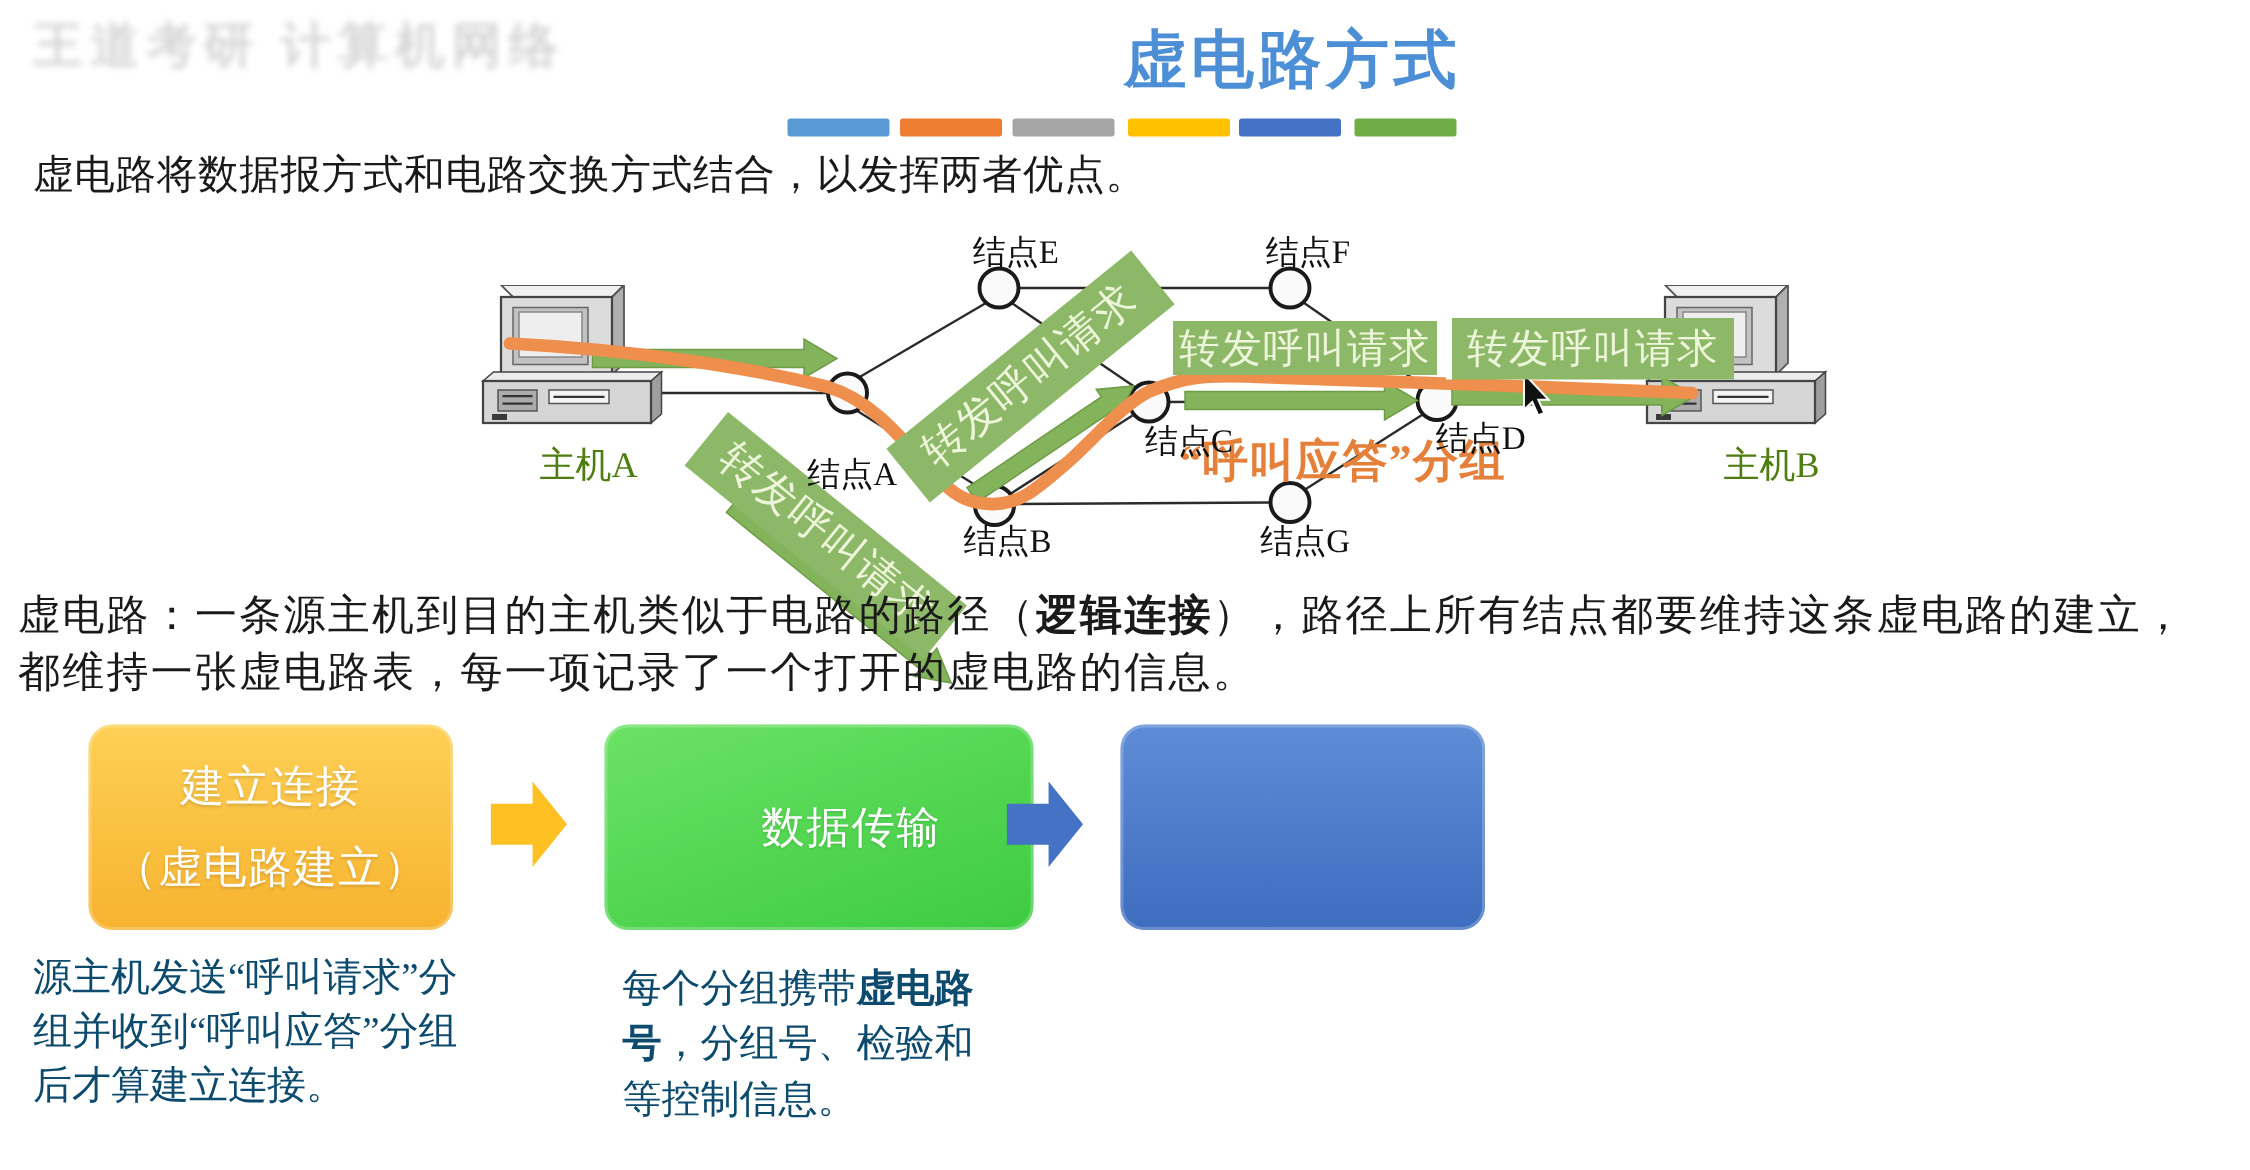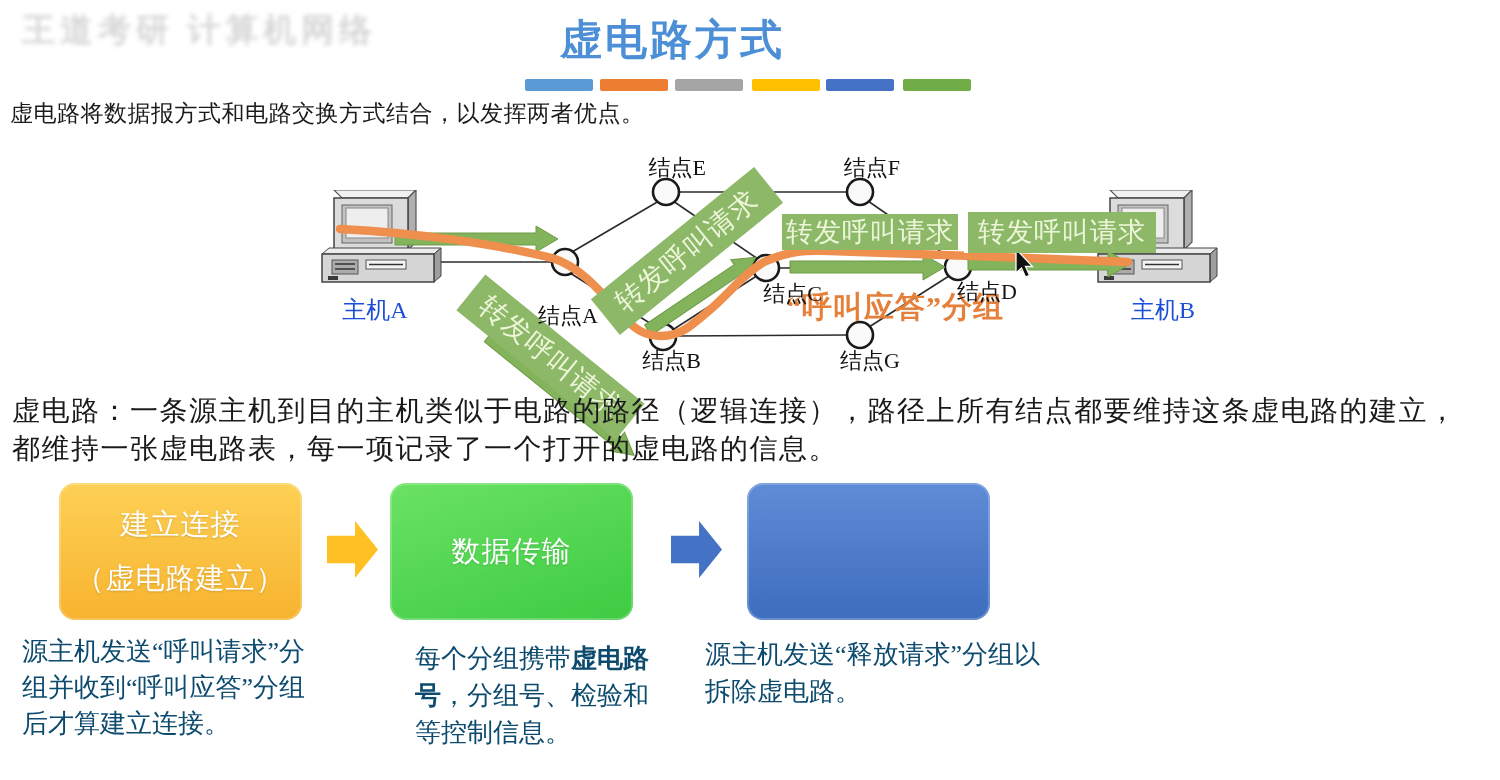--- a/index.html
+++ b/index.html
@@ -8,54 +8,54 @@
     font-family:"Liberation Serif","DejaVu Serif",serif;color:#1a1a1a;
   }
   .abs{position:absolute;}
   
   .watermark{
     left:22px;top:8px;font-size:33px;font-weight:bold;letter-spacing:5px;
     color:#c9c9c9;opacity:.75;filter:blur(2px);white-space:nowrap;
   }
   
   .title{
-    left:560px;top:12px;width:414px;text-align:left;
+    left:560px;top:12px;width:414px;text-align:right;
     font-size:42px;font-weight:bold;letter-spacing:3px;color:#4C8FD6;white-space:nowrap;
   }
   .accent-bar{position:absolute;top:79px;width:68px;height:12px;border-radius:2px;}
   
-  .intro{left:10px;top:98px;font-size:23px;letter-spacing:.5px;white-space:nowrap;}
+  .intro{left:22px;top:98px;font-size:27px;letter-spacing:.5px;white-space:nowrap;}
   .definition{left:12px;top:392px;font-size:28px;letter-spacing:1.5px;line-height:38px;}
   .definition .ln{white-space:nowrap;}
-  .definition b{font-weight:normal;}
+  .definition b{font-weight:bold;}
   
   .diagram-svg{left:0;top:0;width:1500px;height:780px;pointer-events:none;}
   
   .glabel{
     position:absolute;background:#8CB868;color:#EDF6DA;text-align:center;
     font-size:27px;letter-spacing:1px;white-space:nowrap;overflow:hidden;
   }
   .glabel.diag{font-size:28px;}
   
   .nlabel{position:absolute;width:80px;text-align:right;font-size:22px;color:#111;white-space:nowrap;}
-  .hlabel{position:absolute;width:100px;text-align:center;font-size:24px;color:#1d4ed8;white-space:nowrap;}
+  .hlabel{position:absolute;width:100px;text-align:right;font-size:24px;color:#4d7c0f;white-space:nowrap;}
   .reply{
     left:786px;top:287px;font-size:30px;font-weight:600;letter-spacing:1px;
     color:#E5803B;white-space:nowrap;
   }
   
   .flowbox{
     position:absolute;top:483px;width:243px;height:137px;border-radius:16px;
     display:flex;flex-direction:column;justify-content:center;align-items:center;gap:14px;
     color:#fff;font-size:29px;letter-spacing:1px;text-shadow:0 1px 2px rgba(0,0,0,.15);
     box-shadow:inset 0 0 0 2px rgba(255,255,255,.22);
   }
   .flowbox .l{white-space:nowrap;}
   .box-yellow{left:59px;background:linear-gradient(180deg,#FDD055,#F7B32F);}
-  .box-green{left:390px;background:linear-gradient(160deg,#6BE264,#3DCB42);}
+  .box-green{left:403px;background:linear-gradient(160deg,#6BE264,#3DCB42);padding-left:43px;}
   .box-blue{left:747px;background:linear-gradient(180deg,#5E8CD6,#3F6DBF);}
   .chev{
     position:absolute;top:521px;width:51px;height:57px;
     clip-path:polygon(0 26%,55% 26%,55% 0,100% 50%,55% 100%,55% 74%,0 74%);
   }
   .chev-yellow{left:327px;background:#FFC024;}
   .chev-blue{left:671px;background:#4472C4;}
   
   .note{position:absolute;font-size:26px;line-height:37px;color:#0c4a6e;}
   .note b{font-weight:bold;}
@@ -175,15 +175,14 @@
   <div class="chev chev-yellow"></div>
   <div class="flowbox box-green">
     <div class="l">数据传输</div>
   </div>
   <div class="chev chev-blue"></div>
   <div class="flowbox box-blue">
   </div>
 
   <div class="note note1">源主机发送“呼叫请求”分组并收到“呼叫应答”分组后才算建立连接。</div>
   <div class="note note2"><span>每个分组携带</span><b>虚电路号</b><span>，分组号、检验和等控制信息。</span></div>
-  <div class="note note3">源主机发送“释放请求”分组以拆除虚电路。</div>
 
 </div>
 
 </body></html>

